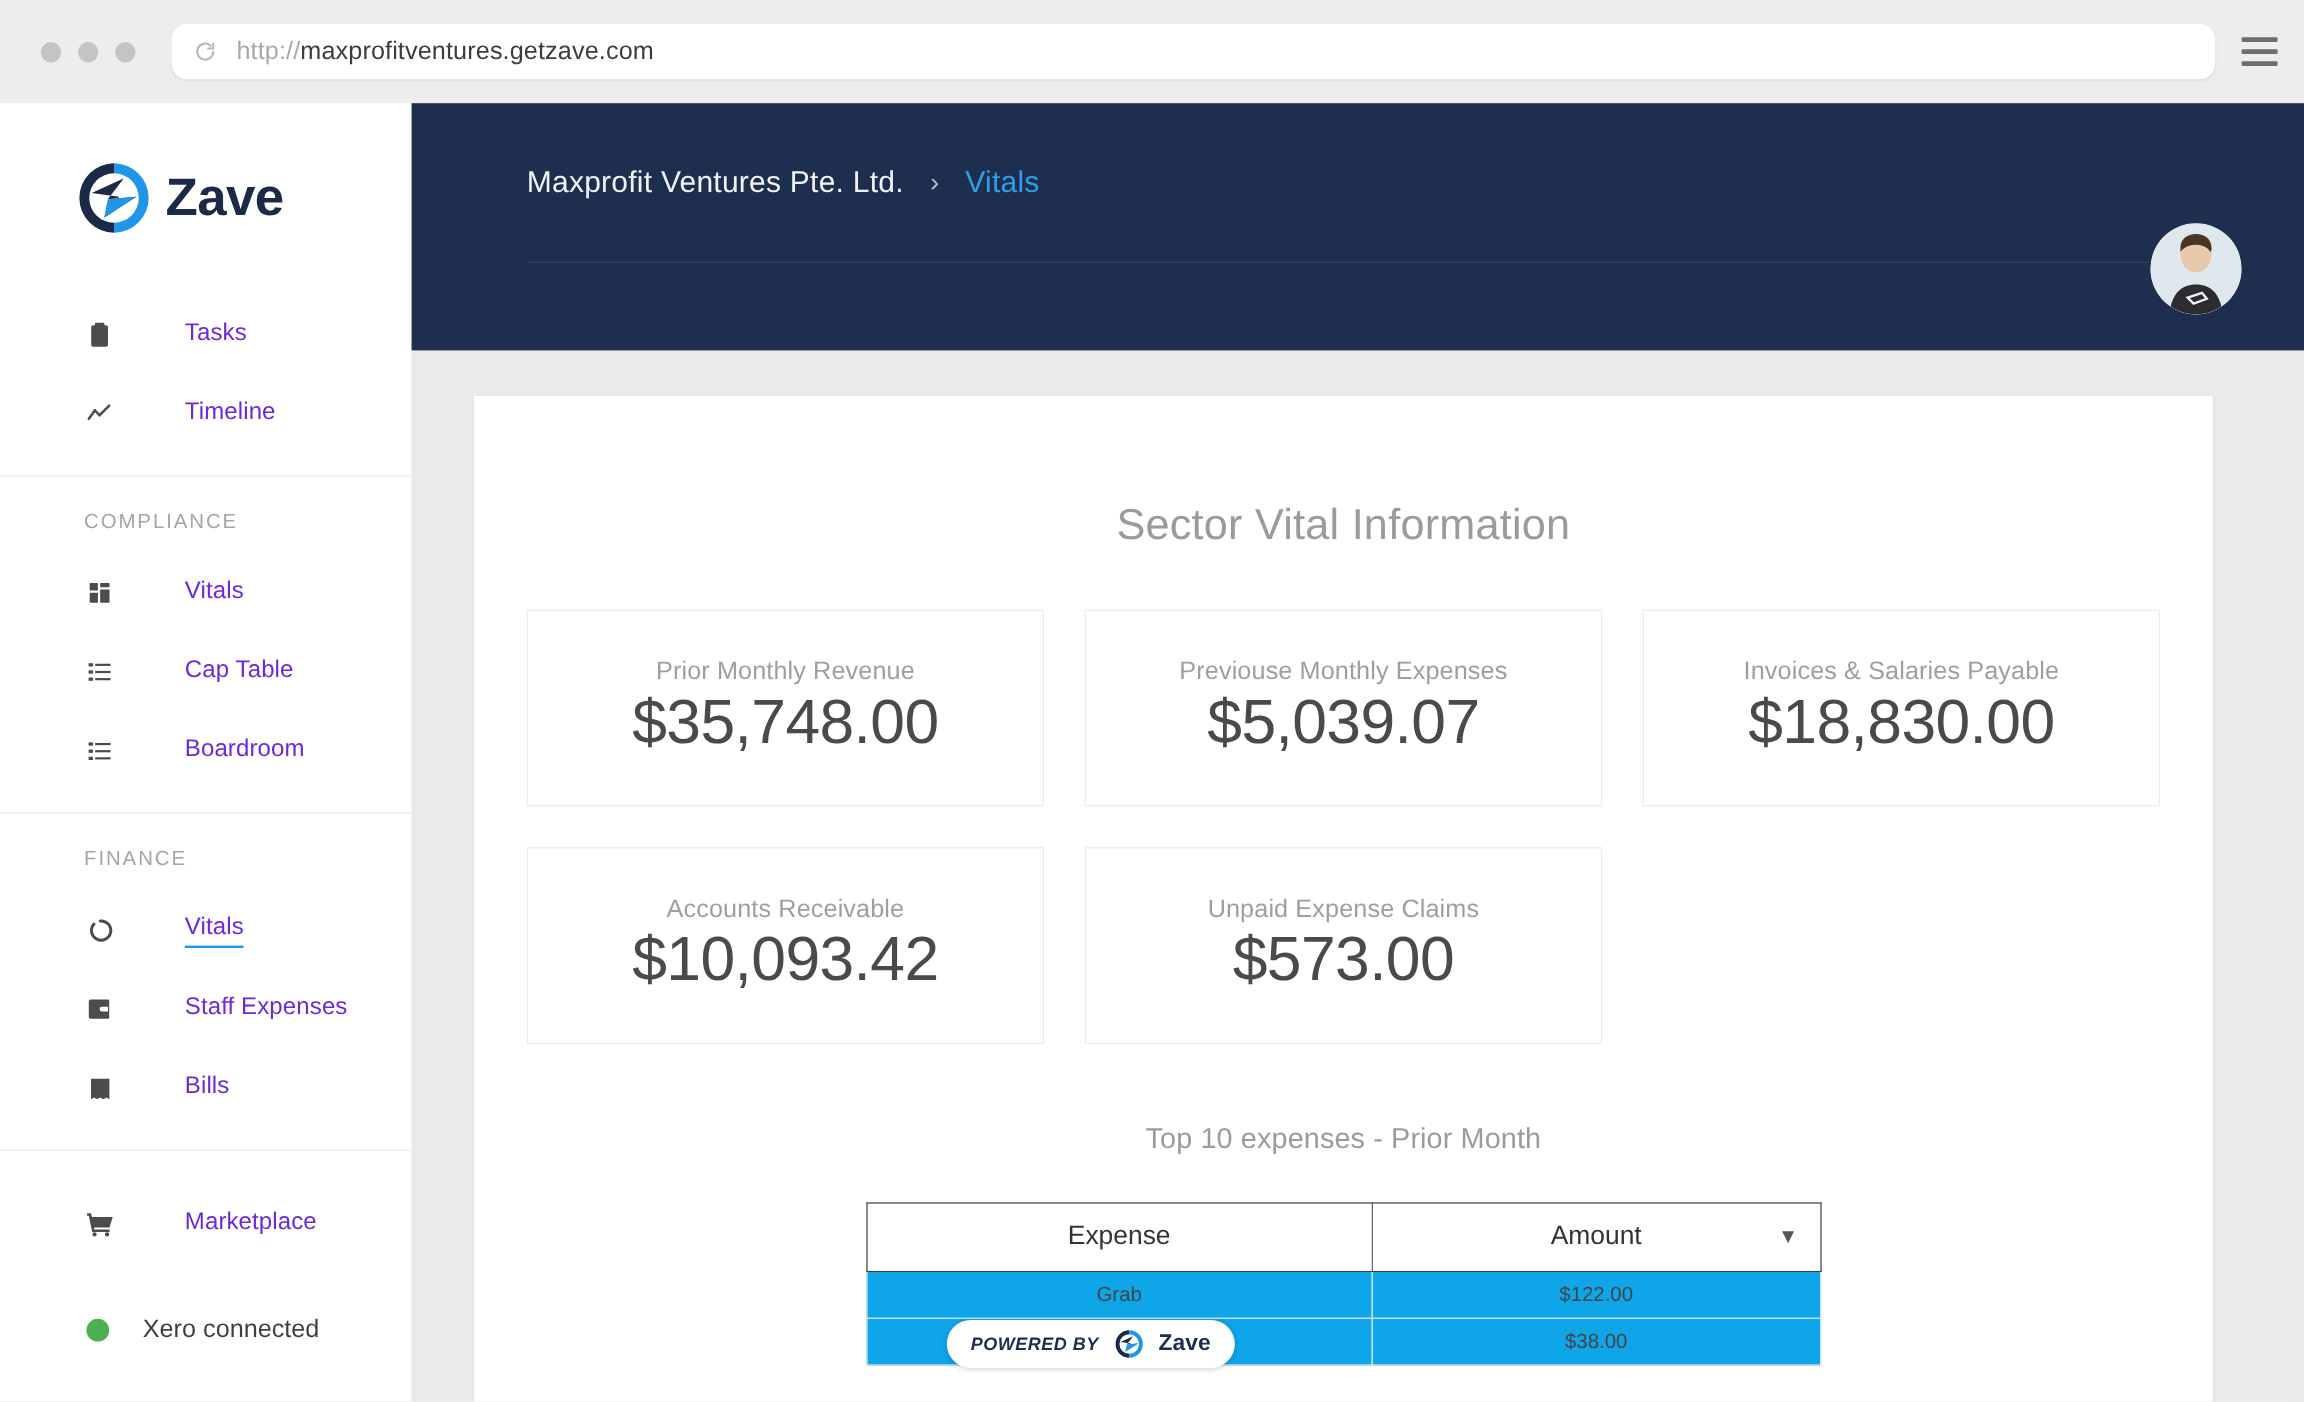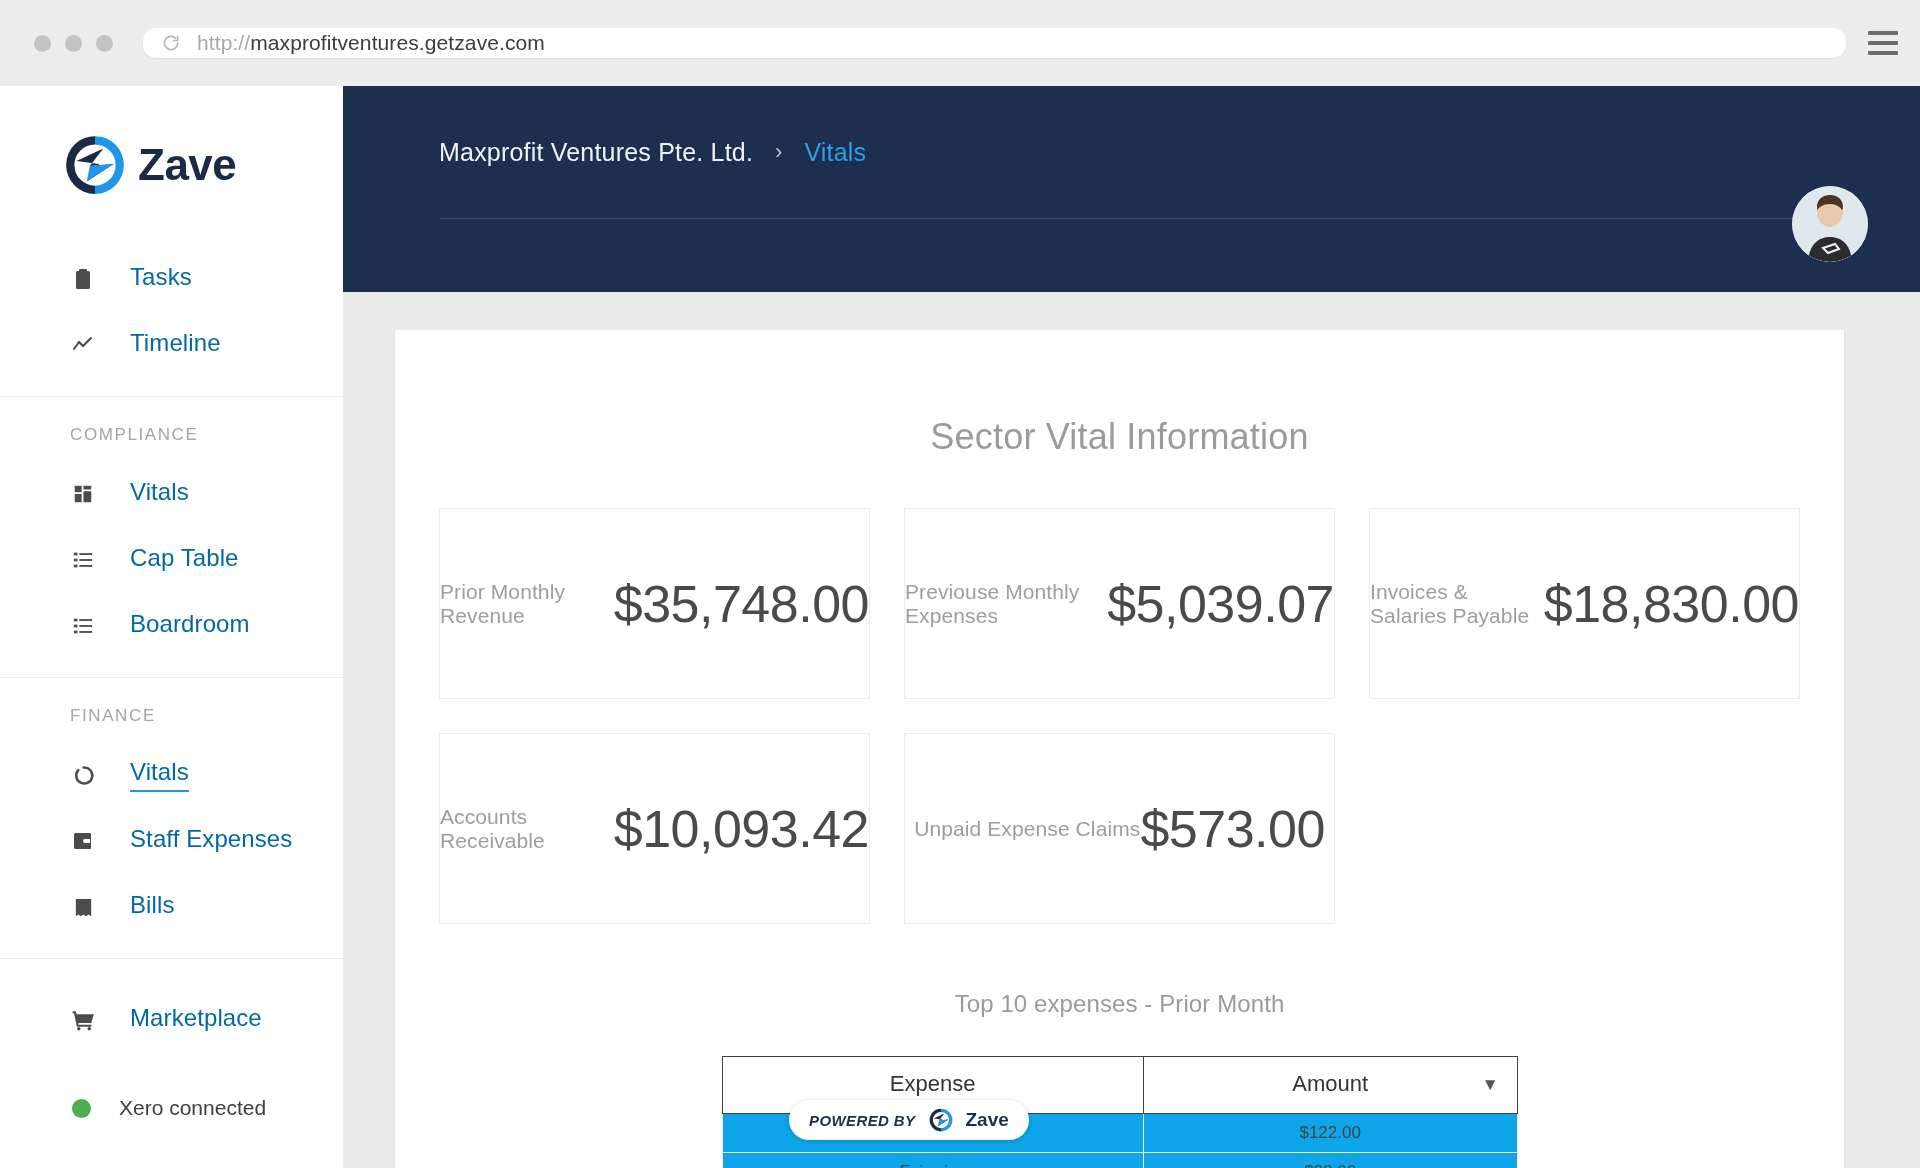--- a/index.html
+++ b/index.html
@@ -36,21 +36,21 @@
   }
   .traffic-light {
     width: 17px;
     height: 17px;
     border-radius: 50%;
     background: #c4c4c4;
   }
 
   .url-bar {
     flex: 1;
-    height: 30px;
+    height: 46px;
     background: #fff;
     border-radius: 13px;
     display: flex;
     align-items: center;
     padding: 0 18px;
     gap: 16px;
     box-shadow: 0 1px 2px rgba(0,0,0,0.06);
   }
   .reload-icon {
     width: 20px; height: 20px;
@@ -135,25 +135,26 @@
   }
   .nav-item .nav-icon {
     width: 26px; height: 26px;
     flex: 0 0 26px;
     color: #4c4c4c;
     display: flex;
     align-items: center;
     justify-content: center;
   }
   .nav-item .nav-label {
-    font-size: 24px;
-    color: #0369a1;
+    font-size: 20px;
+    color: #6d28d9;
     letter-spacing: 0.1px;
     position: relative;
     padding-bottom: 4px;
+    margin-left: 24px;
   }
   .nav-item.active .nav-label {
     border-bottom: 2px solid #2196e8;
   }
 
   .sidebar-spacer { flex: 1; }
 
   .sidebar-status {
     display: flex;
     align-items: center;
@@ -249,23 +250,23 @@
   .stats-grid {
     margin-top: 50px;
     display: grid;
     grid-template-columns: repeat(3, 1fr);
     gap: 34px 34px;
     padding: 0 4px;
   }
 
   .stat-card {
     border: 1px solid #ececec;
-    height: 191px;
-    display: flex;
-    flex-direction: row;
+    height: 164px;
+    display: flex;
+    flex-direction: column;
     align-items: center;
     justify-content: center;
     gap: 0;
   }
   .stat-label {
     font-size: 21px;
     color: #9e9e9e;
     letter-spacing: 0.1px;
   }
   .stat-value {

